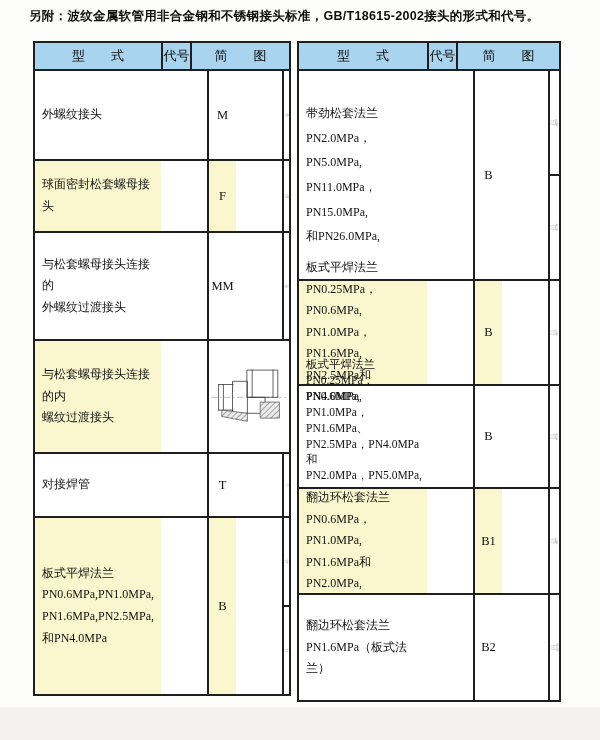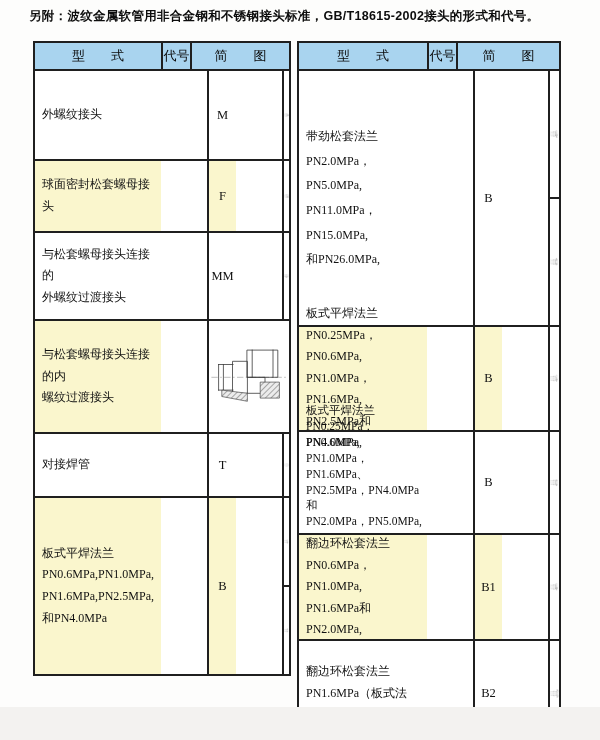--- a/index.html
+++ b/index.html
@@ -102,21 +102,21 @@
               <path d="M3 45 H97" stroke="#8a8a8a" stroke-width="0.7" fill="none" stroke-dasharray="8 3 2 3"></path>
               <path d="M12 24 c4 5 -4 10 0 15 c4 5 -4 10 0 15 c4 4 -4 8 0 12 M12 24 H38 M12 66 H38 M38 20 H58 V70 H38 Z M44 20 V70" stroke="#3a3a3a" stroke-width="1" fill="none" stroke-linecap="square"></path>
               <path d="M58 14 H84 V76 H58 Z M64 14 V76 M58 26 H84 M58 64 H84 M84 24 H90 V48" stroke="#3a3a3a" stroke-width="1" fill="none" stroke-linecap="square"></path>
               <path d="M62 46 L84 46 L90 68 L68 68 Z" fill="url(#hch)" stroke="#3a3a3a" stroke-width="0.8"></path>
               <path d="M70 70 H90 V80 H70 Z" fill="url(#hch)" stroke="#3a3a3a" stroke-width="0.8"></path>
             </svg>
           </div>
         </div>
     </div>
 
-    <div class="row" style="height:88px">
+    <div class="row" style="height:108px">
       <div class="cell c1 c-type"><span>与松套螺母接头连接的
 外螺纹过渡接头</span></div>
       <div class="cell c2 c-code">MM</div>
       <div class="cell c3 c-diag">
           <div class="subdiag">
             <svg viewBox="0 0 100 90" preserveAspectRatio="xMidYMid meet">
               <path d="M3 40 H97" stroke="#8a8a8a" stroke-width="0.7" fill="none" stroke-dasharray="8 3 2 3"></path>
               <path d="M14 24 H44 M14 56 H44 M14 24 V56 M20 24 V56 M38 24 V56 M56 24 H86 M86 24 V56 M62 24 V56 M80 24 V56 M44 16 H56 V64 H44 Z M48 16 V64" stroke="#3a3a3a" stroke-width="1" fill="none" stroke-linecap="square"></path>
               <path d="M12 56 H86 V70 H24 Z" fill="url(#hch)" stroke="#3a3a3a" stroke-width="0.8"></path>
               <path d="M42 70 H58 V80 H42 Z" fill="url(#hch)" stroke="#3a3a3a" stroke-width="0.8"></path>
@@ -184,21 +184,21 @@
     </div>
   </div>
 
   <div class="tbl tbl-right">
     <div class="thead">
       <div class="hc c1">型　　式</div>
       <div class="hc c2">代号</div>
       <div class="hc c3">简　　图</div>
     </div>
 
-    <div class="row" style="height:256px">
+    <div class="row" style="height:210px">
       <div class="cell c1 c-type loose"><span>带劲松套法兰
 PN2.0MPa，PN5.0MPa,
 PN11.0MPa，PN15.0MPa,
 和PN26.0MPa,</span></div>
       <div class="cell c2 c-code">B</div>
       <div class="cell c3 c-diag">
         <div class="subdiag">
             <svg viewBox="0 0 100 90" preserveAspectRatio="xMidYMid meet">
               <path d="M3 45 H97" stroke="#8a8a8a" stroke-width="0.7" fill="none" stroke-dasharray="8 3 2 3"></path>
               <path d="M12 24 c4 5 -4 10 0 15 c4 5 -4 10 0 15 c4 4 -4 8 0 12 M12 24 H38 M12 66 H38 M38 20 H58 V70 H38 Z M44 20 V70" stroke="#3a3a3a" stroke-width="1" fill="none" stroke-linecap="square"></path>

